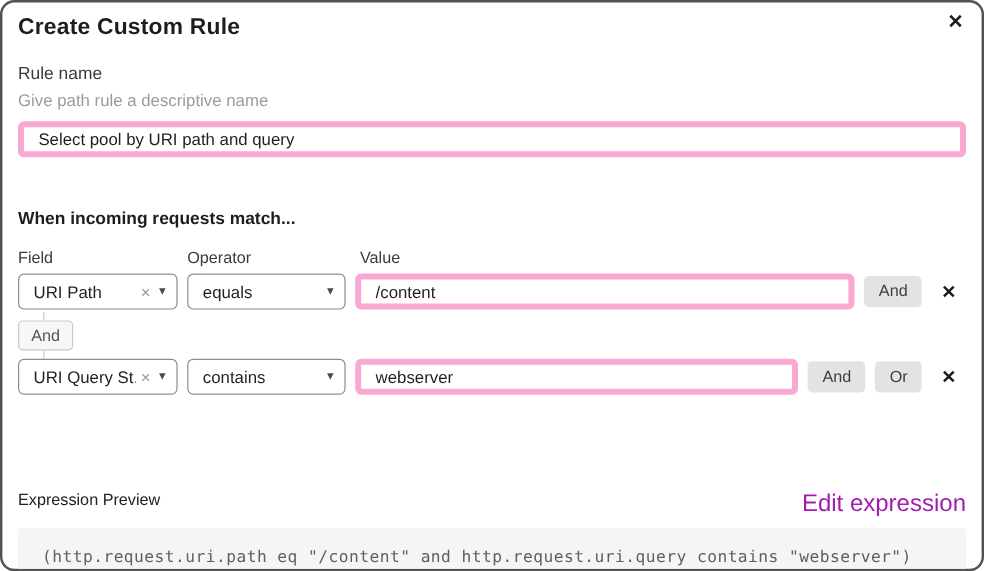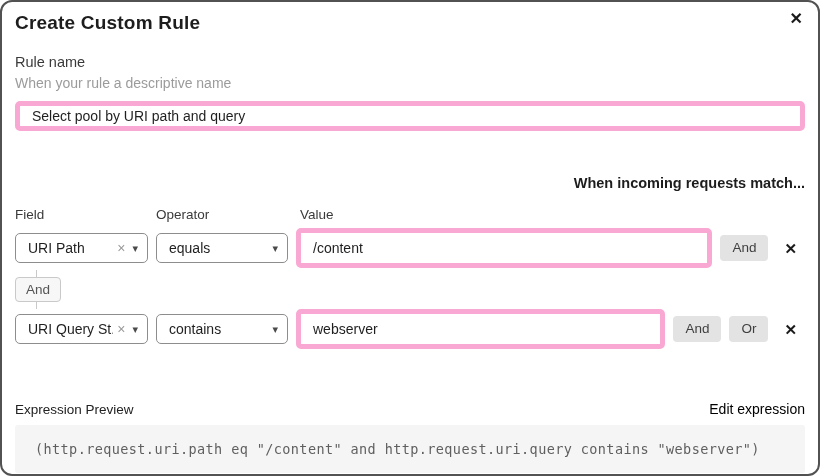--- a/index.html
+++ b/index.html
@@ -30,41 +30,41 @@
   .helper { margin-top:5px; font-size:14px; color:#9b9b9b; }
 
   .text-input {
     width:100%; height:30px;
     border:5px solid #f9a8d4; border-radius:5px;
     padding:0 12px; font-size:14px; color:#1f1f1f;
     font-family:inherit; outline:none; background:#fff;
   }
   .name-input { margin-top:10px; }
 
-  .match-heading { margin-top:44px; font-size:14.5px; font-weight:700;text-align:right; }
+  .match-heading { margin-top:44px; font-size:14.5px; font-weight:700; }
 
   .col-labels { display:flex; margin-top:16px; font-size:13.5px; color:#3a3a3a; }
   .col-field { width:141px; }
   .col-operator { width:144px; }
   .col-value { flex:1; }
 
   .rule-row { display:flex; align-items:center; gap:8px; margin-top:6px; padding-right:6px; }
   .select {
     height:30px; border:1px solid #8d8d8d; border-radius:5px;
     display:flex; align-items:center;
     padding:0 9px 0 12px; font-size:14px; color:#1f1f1f;
     background:#fff; cursor:pointer; flex-shrink:0;
   }
   .select.field { width:133px; }
   .select.operator { width:132px; }
   .select-text { flex:1; white-space:nowrap; overflow:hidden; }
   .clear-x { color:#9a9a9a; font-size:14px; margin:0 7px 0 4px; line-height:1; cursor:pointer; }
   .caret { color:#4a4a4a; font-size:11px; line-height:1; }
 
-  .value-input { flex:1; height:40px; }
+  .value-input { flex:1; height:30px; }
 
   .chip-btn {
     background:#e3e3e3; border:0; border-radius:4px;
     padding:6px 12px; font-size:13.5px; color:#3f3f3f;
     font-family:inherit; cursor:pointer; flex-shrink:0; line-height:1;
   }
   .remove-btn {
     background:none; border:0; cursor:pointer;
     font-size:15px; font-weight:700; color:#1a1a1a;
     padding:0 2px; margin-left:6px; line-height:1; flex-shrink:0;
@@ -72,23 +72,23 @@
   }
 
   .connector { margin:2px 0 0 0; }
   .v-line { width:1px; height:7px; background:#c9c9c9; margin-left:21px; }
   .and-badge {
     display:inline-block;
     background:#f7f7f7; border:1px solid #c9c9c9; border-radius:4px;
     padding:4px 10px; font-size:13.5px; color:#555;
   }
 
-  .expr-header { display:flex; justify-content:space-between; align-items:flex-end; margin-top:52px; }
+  .expr-header { display:flex; justify-content:space-between; align-items:flex-start; margin-top:80px; }
   .expr-label { font-size:13.5px; color:#222; }
-  .edit-link { font-size:14px; color:#000000; text-decoration:none; cursor:pointer; }
+  .edit-link { font-size:20px; color:#a21caf; text-decoration:none; cursor:pointer; }
 
   .code-block {
     margin-top:8px;
     background:#f5f5f5; border-radius:3px;
     padding:16px 20px;
     font-family:"DejaVu Sans Mono", monospace;
     font-size:13.5px; letter-spacing:.4px; color:#5f5f5f;
     white-space:nowrap; overflow:hidden;
   }
 </style>
@@ -98,21 +98,21 @@
 <div class="dialog">
 
   <div class="header">
     <div class="title">Create Custom Rule</div>
     <button class="close-btn">
       <span>✕</span>
     </button>
   </div>
 
   <div class="rule-name-label">Rule name</div>
-  <div class="helper">When your rule a descriptive name</div>
+  <div class="helper">Give path rule a descriptive name</div>
   <input class="text-input name-input" value="Select pool by URI path and query" style="">
 
   <div class="match-heading">When incoming requests match...</div>
 
   <div class="col-labels">
     <div class="col-field">Field</div>
     <div class="col-operator">Operator</div>
     <div class="col-value">Value</div>
   </div>
 

